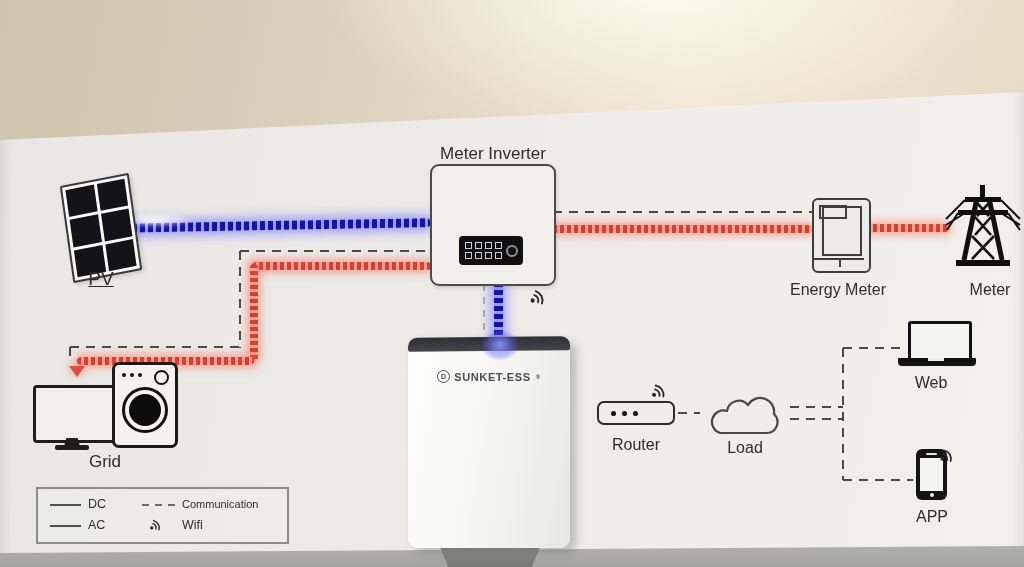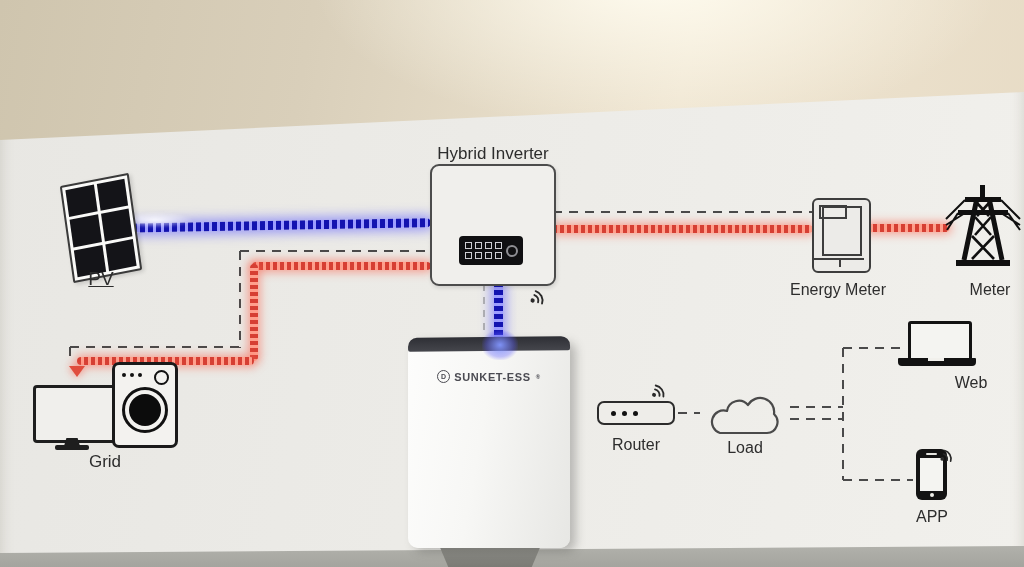--- a/index.html
+++ b/index.html
@@ -148,21 +148,21 @@
   <div class="abs glare" style="left:115px;top:212px;width:80px;height:16px;"></div>
   <div class="abs led led-blue-v" style="left:494px;top:282px;height:60px;"></div>
   <div class="abs led led-red-h" style="left:553px;top:225px;width:260px;"></div>
   <div class="abs led led-red-h" style="left:866px;top:224px;width:84px;"></div>
   <div class="abs led led-red-h" style="left:252px;top:262px;width:179px;"></div>
   <div class="abs led led-red-v" style="left:250px;top:264px;height:97px;"></div>
   <div class="abs led led-red-h" style="left:77px;top:357px;width:177px;"></div>
   <div class="abs red-arrow" style="left:69px;top:366px;"></div>
 
 
-  <div class="abs lbl" style="left:418px;top:144px;width:150px;font-size:17px;">Hybrid Inverter</div>
+  <div class="abs lbl" style="left:418px;top:144px;width:150px;font-size:17px;">Meter Inverter</div>
   <div class="abs inv-box"></div>
   <div class="abs inv-display">
     <span class="inv-keys">
         <i></i>
         <i></i>
         <i></i>
         <i></i>
         <i></i>
         <i></i>
         <i></i>
@@ -245,27 +245,41 @@
   <div class="abs lbl" style="left:598px;top:436px;width:76px;">Router</div>
 
   <svg class="abs" style="left:698px;top:387px;" width="96" height="52" viewBox="0 0 96 52">
     <path d="M22 46 h47 a11 11 0 0 0 7 -19 a14 14 0 0 0 -26 -9 a12 12 0 0 0 -21 6 a11.5 11.5 0 0 0 -7 22 z" fill="none" stroke="#4a4a4a" stroke-width="2.2" stroke-linejoin="round" stroke-linecap="round"></path>
   </svg>
   <div class="abs lbl" style="left:710px;top:439px;width:70px;">Load</div>
 
   <div class="abs laptop-screen"></div>
   <div class="abs laptop-base"></div>
   <div class="abs laptop-notch"></div>
-  <div class="abs lbl" style="left:940px;top:374px;width:62px;">Web</div>
+  <div class="abs lbl" style="left:900px;top:374px;width:62px;">Web</div>
 
   <div class="abs phone"></div>
   <div class="abs phone-screen"></div>
   <div class="abs phone-speaker"></div>
   <div class="abs phone-home"></div>
   <svg class="abs wifi-svg" style="left:938px;top:444px;transform:rotate(15deg);" width="22" height="22" viewBox="0 0 24 24">
     <circle cx="6" cy="18" r="2" fill="#2a2a2a"></circle>
     <path d="M6 12.5 A5.5 5.5 0 0 1 11.5 18" fill="none" stroke="#2a2a2a" stroke-width="1.8" stroke-linecap="round"></path>
     <path d="M6 8.5 A9.5 9.5 0 0 1 15.5 18" fill="none" stroke="#2a2a2a" stroke-width="1.8" stroke-linecap="round"></path>
   </svg>
   <div class="abs lbl" style="left:902px;top:508px;width:60px;">APP</div>
 
+  <div class="abs legend">
+    <span class="line" style="left:12px;top:15px;"></span>
+    <span class="txt" style="left:50px;top:8px;">DC</span>
+    <span class="dashes" style="left:104px;top:15px;"></span>
+    <span class="txt-sm" style="left:144px;top:9px;">Communication</span>
+    <span class="line" style="left:12px;top:36px;"></span>
+    <span class="txt" style="left:50px;top:29px;">AC</span>
+    <svg class="wifi-svg" style="position:absolute;left:110px;top:26px;transform:rotate(15deg);" width="19" height="19" viewBox="0 0 24 24">
+      <circle cx="6" cy="18" r="2" fill="#2a2a2a"></circle>
+      <path d="M6 12.5 A5.5 5.5 0 0 1 11.5 18" fill="none" stroke="#2a2a2a" stroke-width="1.8" stroke-linecap="round"></path>
+      <path d="M6 8.5 A9.5 9.5 0 0 1 15.5 18" fill="none" stroke="#2a2a2a" stroke-width="1.8" stroke-linecap="round"></path>
+    </svg>
+    <span class="txt" style="left:144px;top:29px;">Wifi</span>
+  </div>
 
 </div>
 
 </body></html>

